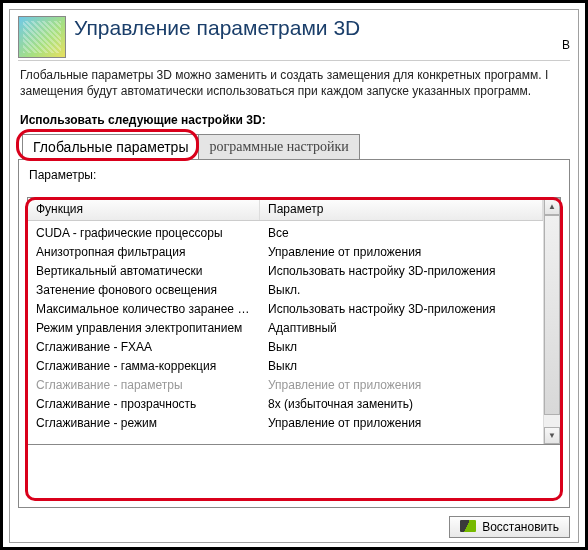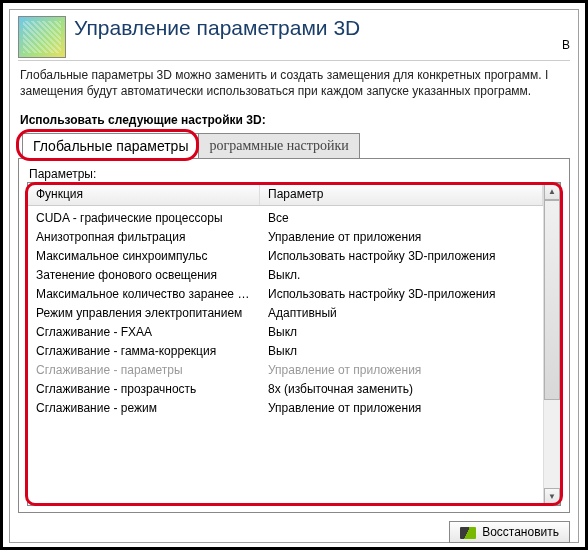--- a/index.html
+++ b/index.html
@@ -112,42 +112,42 @@
     background: #fff;
     flex: 1;
     display: flex;
     flex-direction: column;
     padding: 8px 8px 6px 8px;
     position: relative;
   }
   .params-label {
     font-size: 12px;
     color: #000;
-    margin-bottom: 1px;
+    margin-bottom: 15px;
     padding-left: 2px;
   }
   .table-wrap {
     position: relative;
     flex: 1;
   }
   .table-highlight {
     position: absolute;
     left: -2px;
     top: 0px;
     right: -2px;
     bottom: 0px;
     border: 3px solid #d9001b;
     border-radius: 10px;
     pointer-events: none;
     z-index: 5;
   }
   .table-box {
     border: 1px solid #888;
     background: #fff;
-    height: 324px;
+    height: 248px;
     display: flex;
   }
   .table-content {
     flex: 1;
     overflow: hidden;
   }
   .table-header {
     display: flex;
     background: linear-gradient(#fefefe, #ececec);
     border-bottom: 1px solid #ccc;
@@ -209,21 +209,21 @@
     left: 0;
     right: 0;
   }
   .footer {
     display: flex;
     justify-content: flex-end;
     padding: 8px 8px 4px 8px;
   }
   .restore-btn {
     display: flex;
-    align-items: flex-end;
+    align-items: flex-start;
     gap: 6px;
     border: 1px solid #888;
     background: linear-gradient(#fdfdfd, #e8e8e8);
     padding: 3px 10px;
     font-size: 12px;
     cursor: pointer;
   }
   .nv-icon {
     width: 16px;
     height: 12px;
@@ -267,21 +267,21 @@
             <div class="table-body" id="tbody">
                 <div class="tr">
                   <div class="td col1">CUDA - графические процессоры</div>
                   <div class="td col2">Все</div>
                 </div>
                 <div class="tr">
                   <div class="td col1">Анизотропная фильтрация</div>
                   <div class="td col2">Управление от приложения</div>
                 </div>
                 <div class="tr">
-                  <div class="td col1">Максимальное синхроимпульс</div>
+                  <div class="td col1">Вертикальный автоматически</div>
                   <div class="td col2">Использовать настройку 3D-приложения</div>
                 </div>
                 <div class="tr">
                   <div class="td col1">Затенение фонового освещения</div>
                   <div class="td col2">Выкл.</div>
                 </div>
                 <div class="tr">
                   <div class="td col1">Максимальное количество заранее под...</div>
                   <div class="td col2">Использовать настройку 3D-приложения</div>
                 </div>

